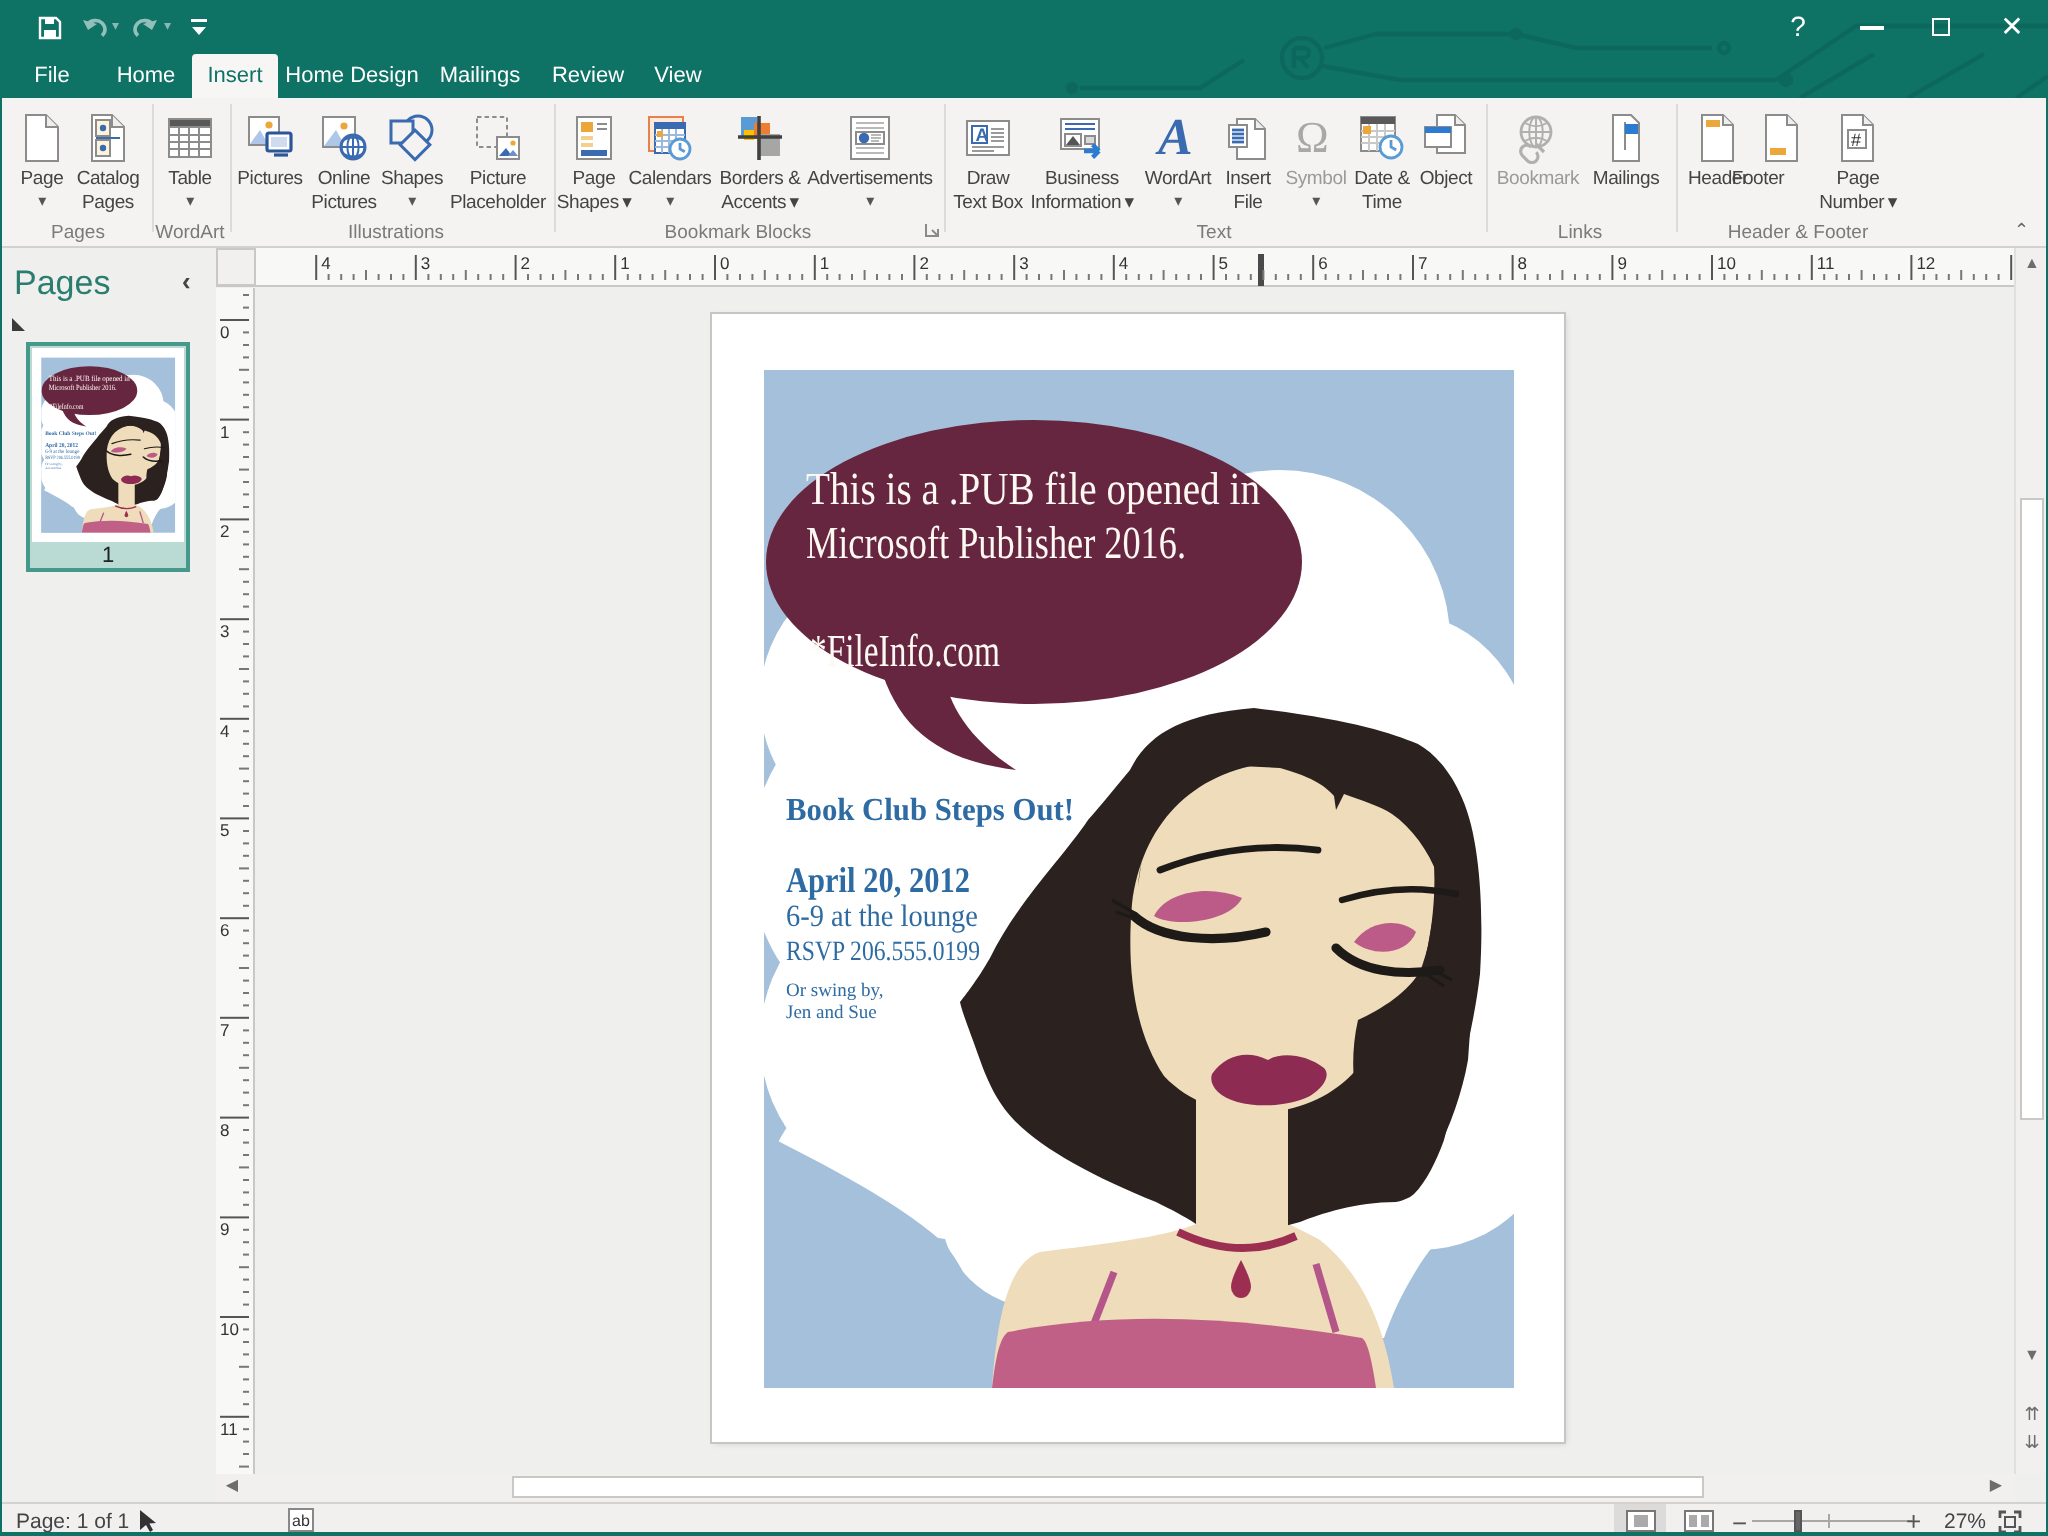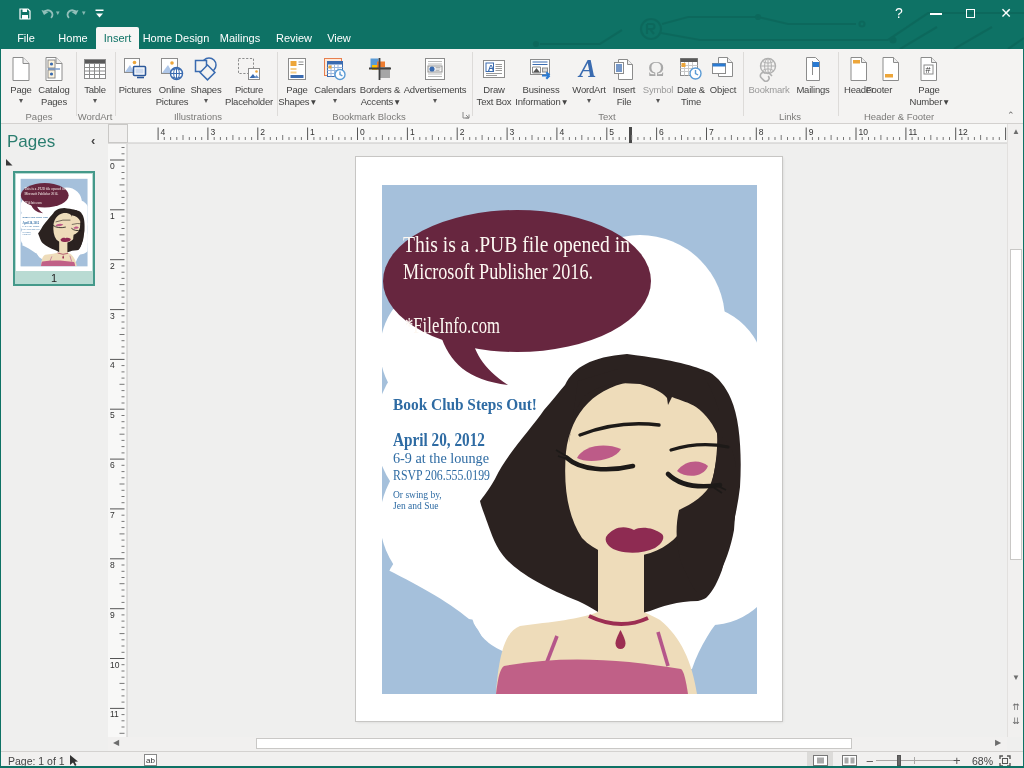--- a/index.html
+++ b/index.html
@@ -686,21 +686,21 @@
     <svg class="abs" style="left:842px;top:3px" width="15" height="11">
         <rect x="0.5" y="0.5" width="14" height="10" fill="#fff" stroke="#777"></rect>
         <rect x="2.5" y="2.5" width="4" height="6" fill="#aaa"></rect>
         <rect x="8.5" y="2.5" width="4" height="6" fill="#aaa"></rect>
       </svg>
     <div class="abs" style="left:866px;top:2px;font-size:13px;color:#555">−</div>
     <div class="abs" style="left:876px;top:8px;width:80px;height:1px;background:#a9a8a6"></div>
     <div class="abs" style="left:897px;top:3px;width:4px;height:11px;background:#666;border:1px solid #555"></div>
     <div class="abs" style="left:914px;top:5px;width:1px;height:7px;background:#a9a8a6"></div>
     <div class="abs" style="left:953px;top:1px;font-size:13px;color:#555">+</div>
-    <div class="abs" style="left:972px;top:3px">68%</div>
+    <div class="abs" style="left:972px;top:3px">27%</div>
     <svg class="abs" style="left:999px;top:3px" width="12" height="12">
         <path d="M1,4 V1 H4 M8,1 H11 V4 M11,8 V11 H8 M4,11 H1 V8" stroke="#555" fill="none" stroke-width="1.4"></path>
         <rect x="3.5" y="3.5" width="5" height="5" fill="none" stroke="#555"></rect>
       </svg>
   </div>
 
   <div class="abs" style="left:0;top:49px;width:1px;height:719px;background:#0e7265"></div>
   <div class="abs" style="left:1023px;top:49px;width:1px;height:719px;background:#0e7265"></div>
   <div class="abs" style="left:0;top:766px;width:1024px;height:2px;background:#0e7265"></div>
 </div>

